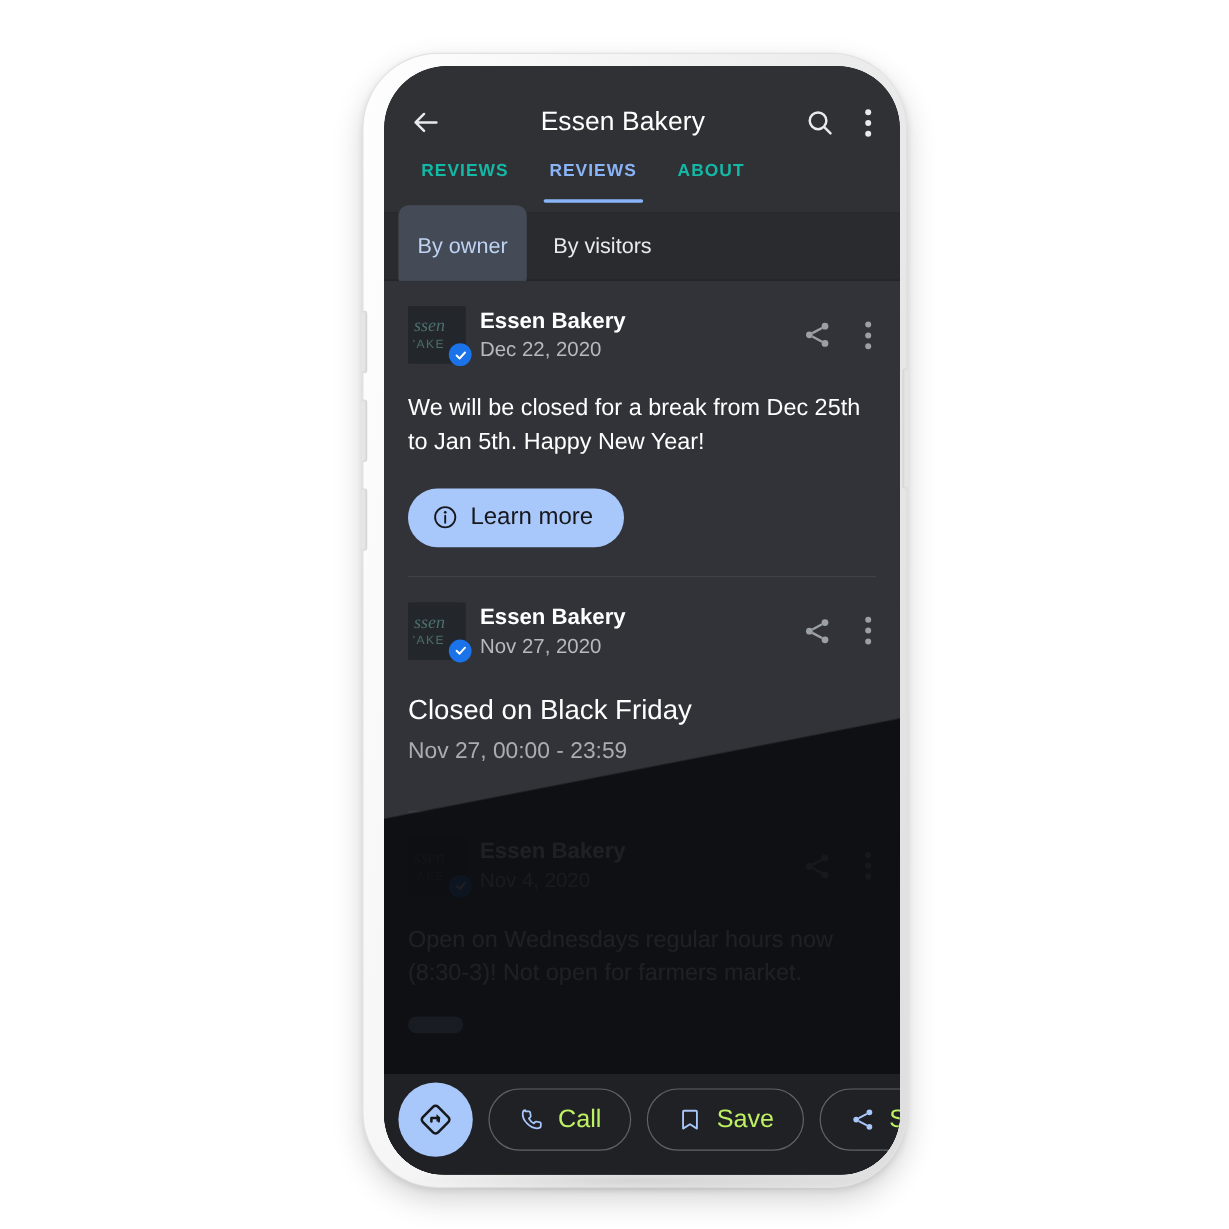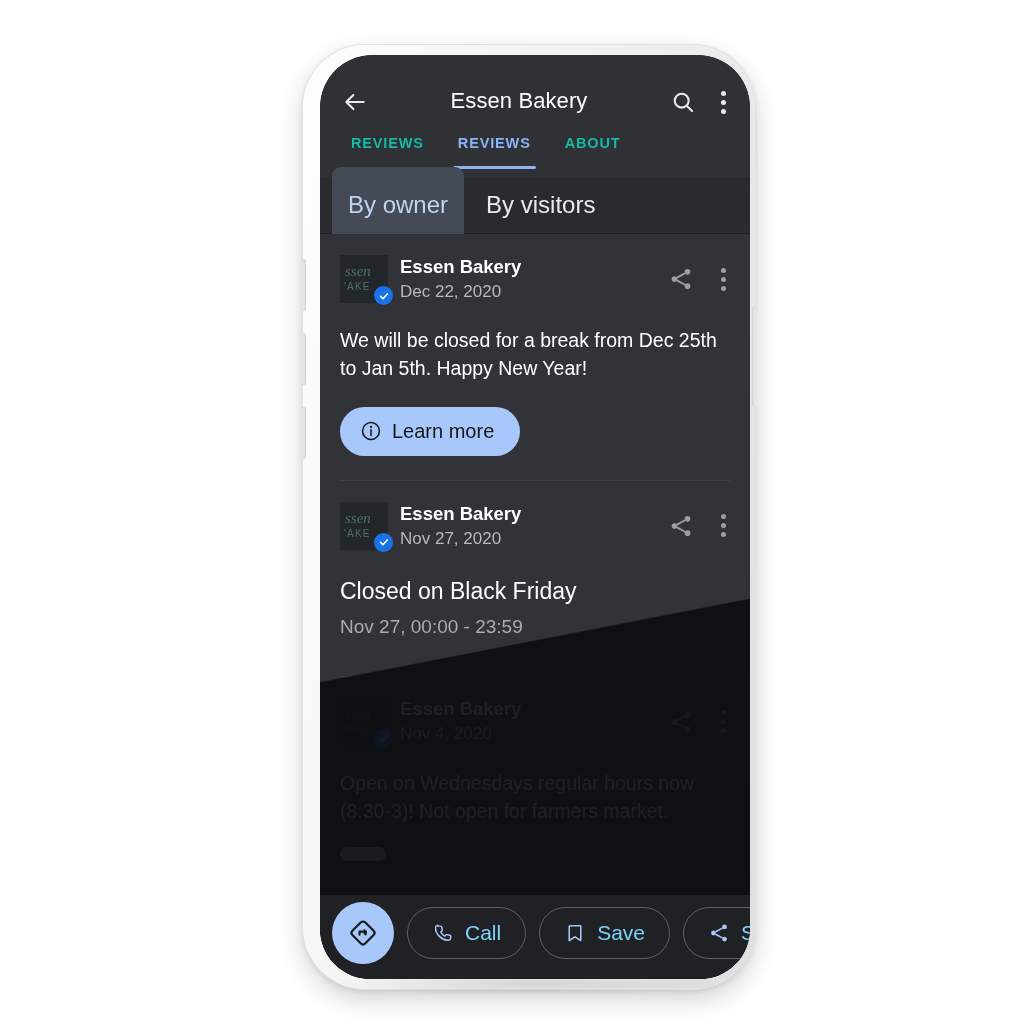--- a/index.html
+++ b/index.html
@@ -146,21 +146,21 @@
     height: 57px;
     background: #2a2b2f;
     display: flex;
     align-items: center;
     padding: 0 12px;
     box-sizing: border-box;
     gap: 6px;
     border-bottom: 1px solid #212226;
   }
   .chip {
-    font-size: 24px;
+    font-size: 18px;
     padding: 24px 16px;
     border-radius: 9px;
     cursor: pointer;
     color: #e8eaed;
     white-space: nowrap;
   }
   .chip.selected {
     background: #454b56;
     color: #bfd3f3;
   }
@@ -306,21 +306,21 @@
     margin-left: 2px;
   }
   .action-pill {
     display: flex;
     align-items: center;
     gap: 11px;
     border: 1px solid #5f6368;
     border-radius: 32px;
     height: 52px;
     padding: 0 24px;
-    color: #7dd3fc;
+    color: #bef264;
     font-size: 21px;
     cursor: pointer;
     flex: 0 0 auto;
     background: transparent;
     font-family: inherit;
     white-space: nowrap;
   }
   .action-pill svg { flex: 0 0 auto; }
 
   

